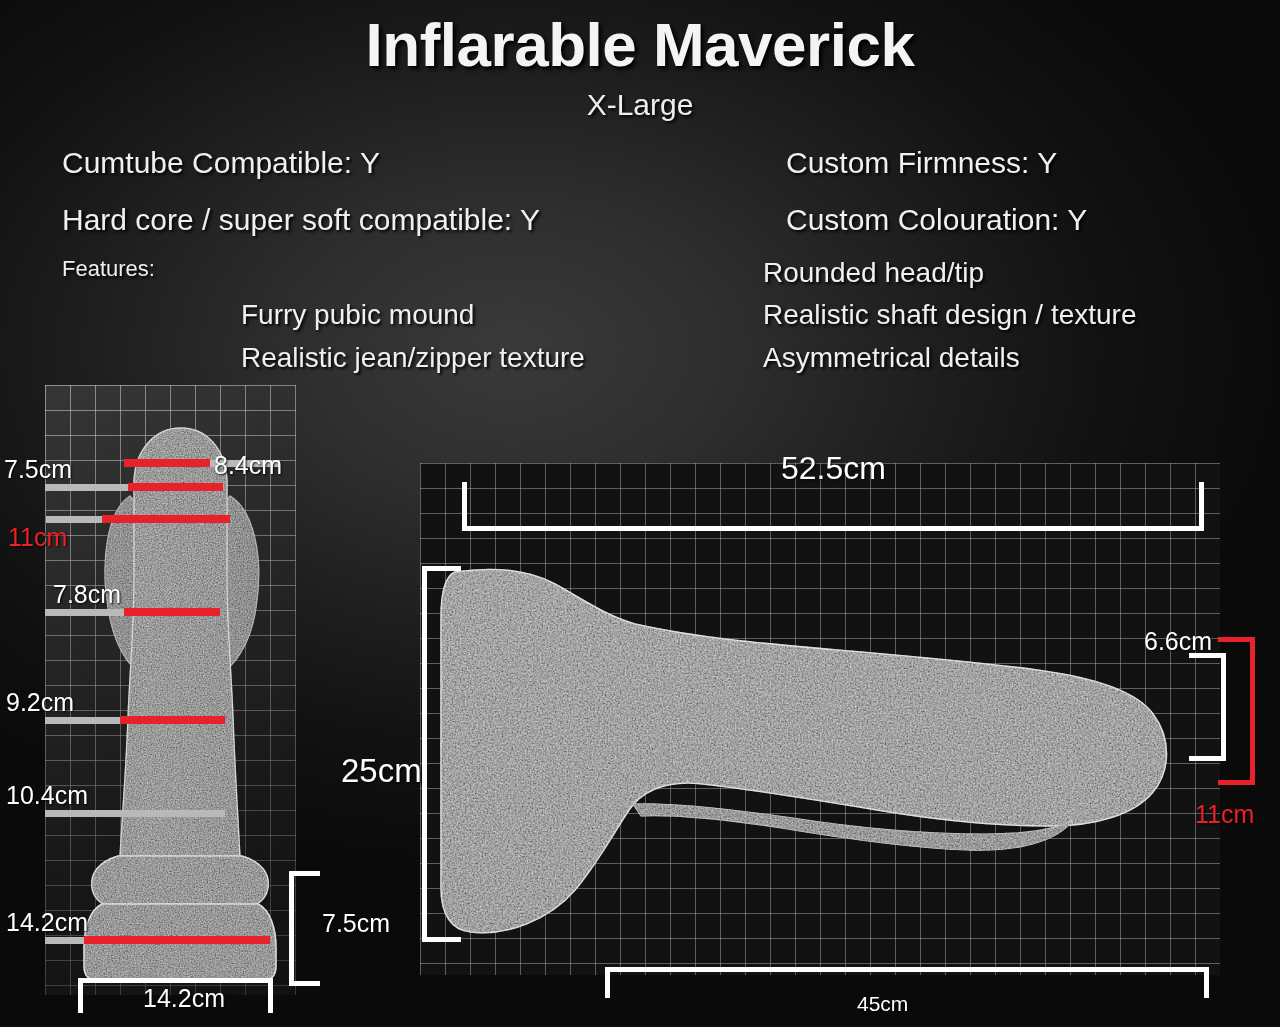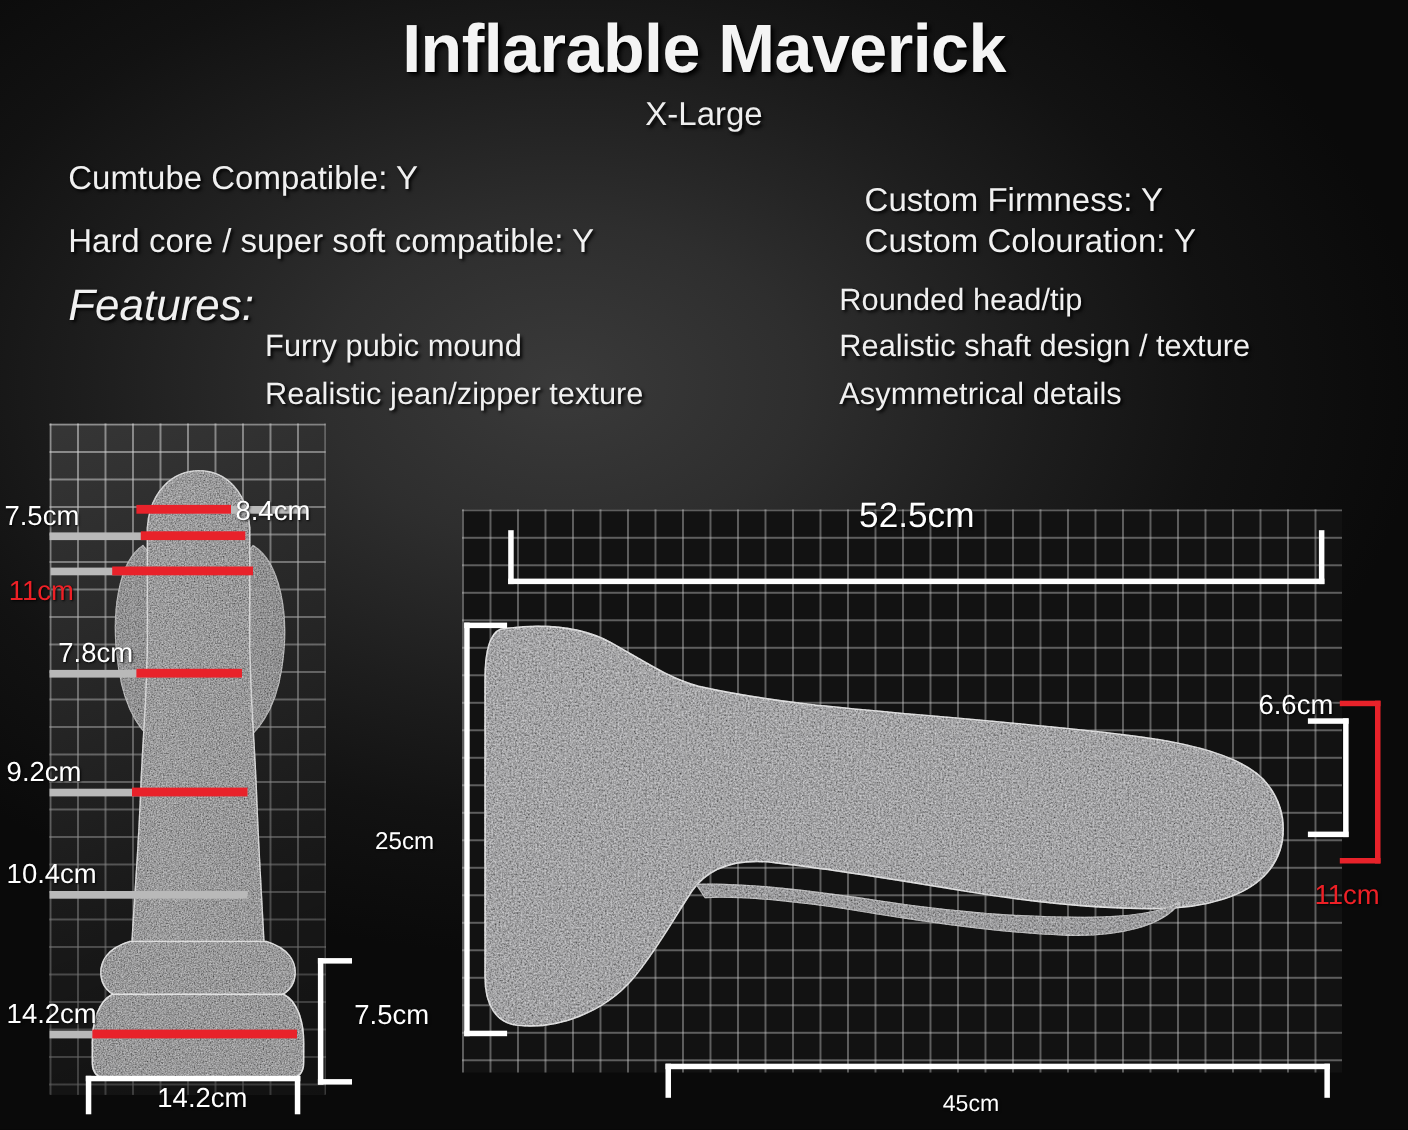--- a/index.html
+++ b/index.html
@@ -40,31 +40,30 @@
   }
   
   .spec {
     position: absolute;
     font-size: 30px;
     color: #f0f0f0;
     white-space: nowrap;
     text-shadow: 2px 2px 3px rgba(0,0,0,0.95);
   }
   #spec-cumtube    { left: 62px;  top: 146px; }
-  #spec-firmness   { left: 786px; top: 146px; margin-top: 20px; }
+  #spec-firmness   { left: 786px; top: 146px; }
   #spec-hardcore   { left: 62px;  top: 203px; }
   #spec-colour     { left: 786px; top: 203px; }
 
   #features-label {
     position: absolute;
     left: 62px; top: 256px;
-    font-size: 40px;
+    font-size: 22px;
     color: #f0f0f0;
     text-shadow: 2px 2px 3px rgba(0,0,0,0.95);
-    font-style: italic;
   }
   .feature {
     position: absolute;
     font-size: 28px;
     color: #f0f0f0;
     white-space: nowrap;
     text-shadow: 2px 2px 3px rgba(0,0,0,0.95);
   }
   .feat-col-a { left: 241px; }
   .feat-col-b { left: 763px; }
@@ -308,21 +307,21 @@
         <path d="M240 104 C330 112 450 122 560 136 C640 146 690 160 706 178"></path>
         <path d="M250 212 C340 222 450 234 560 244"></path>
       </g>
     </svg>
   </div>
 
   <div class="bracket-h" style="left:462px; top:482px; width:732px; height:44px;"></div>
   <div class="mlabel" style="left:781px; top:450px; font-size:32px;">52.5cm</div>
 
   <div class="bracket-v-left" style="left:422px; top:566px; width:34px; height:366px;"></div>
-  <div class="mlabel" style="left:341px; top:752px; font-size:22px;">25cm</div>
+  <div class="mlabel" style="left:341px; top:752px; font-size:33px;">25cm</div>
 
   <div class="bracket-h-up" style="left:605px; top:967px; width:594px; height:26px;"></div>
   <div class="mlabel" style="left:857px; top:992px; font-size:21px;">45cm</div>
 
   <div class="bracket-v-right" style="left:1189px; top:653px; width:32px; height:98px;"></div>
   <div class="mlabel" style="left:1144px; top:627px;">6.6cm</div>
 
   <div class="bracket-v-right redb" style="left:1218px; top:637px; width:32px; height:138px;"></div>
   <div class="mlabel red" style="left:1195px; top:800px;">11cm</div>
 

